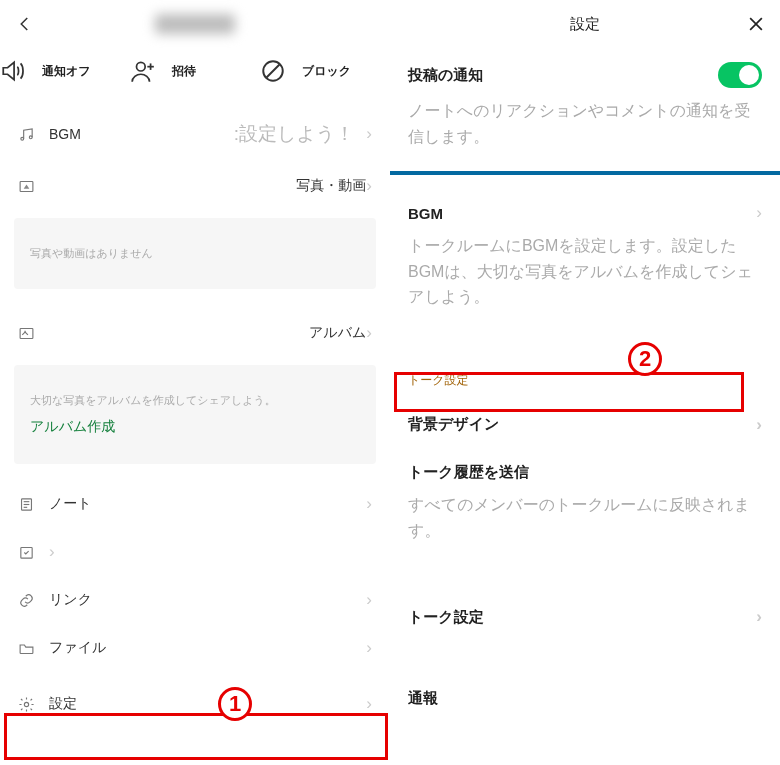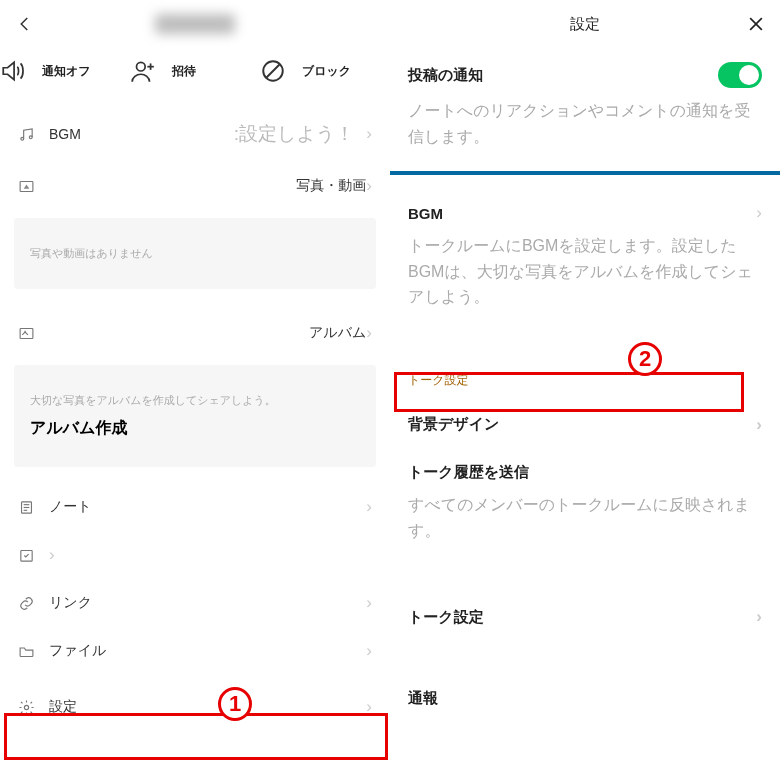--- a/index.html
+++ b/index.html
@@ -71,23 +71,23 @@
     background: #f6f6f6;
     border-radius: 4px;
     padding: 28px 16px;
     text-align: left;
     font-size: 11px;
     color: #aaa;
   }
   .card .main-link {
     display: block;
     margin-top: 10px;
-    font-weight: 700;
-    font-size: 16px;
-    color: #000000;
+    font-weight: 400;
+    font-size: 14px;
+    color: #15803d;
   }
 
   
   .right-header {
     height: 48px;
     display: flex;
     align-items: center;
     padding: 0 14px;
     position: relative;
   }

